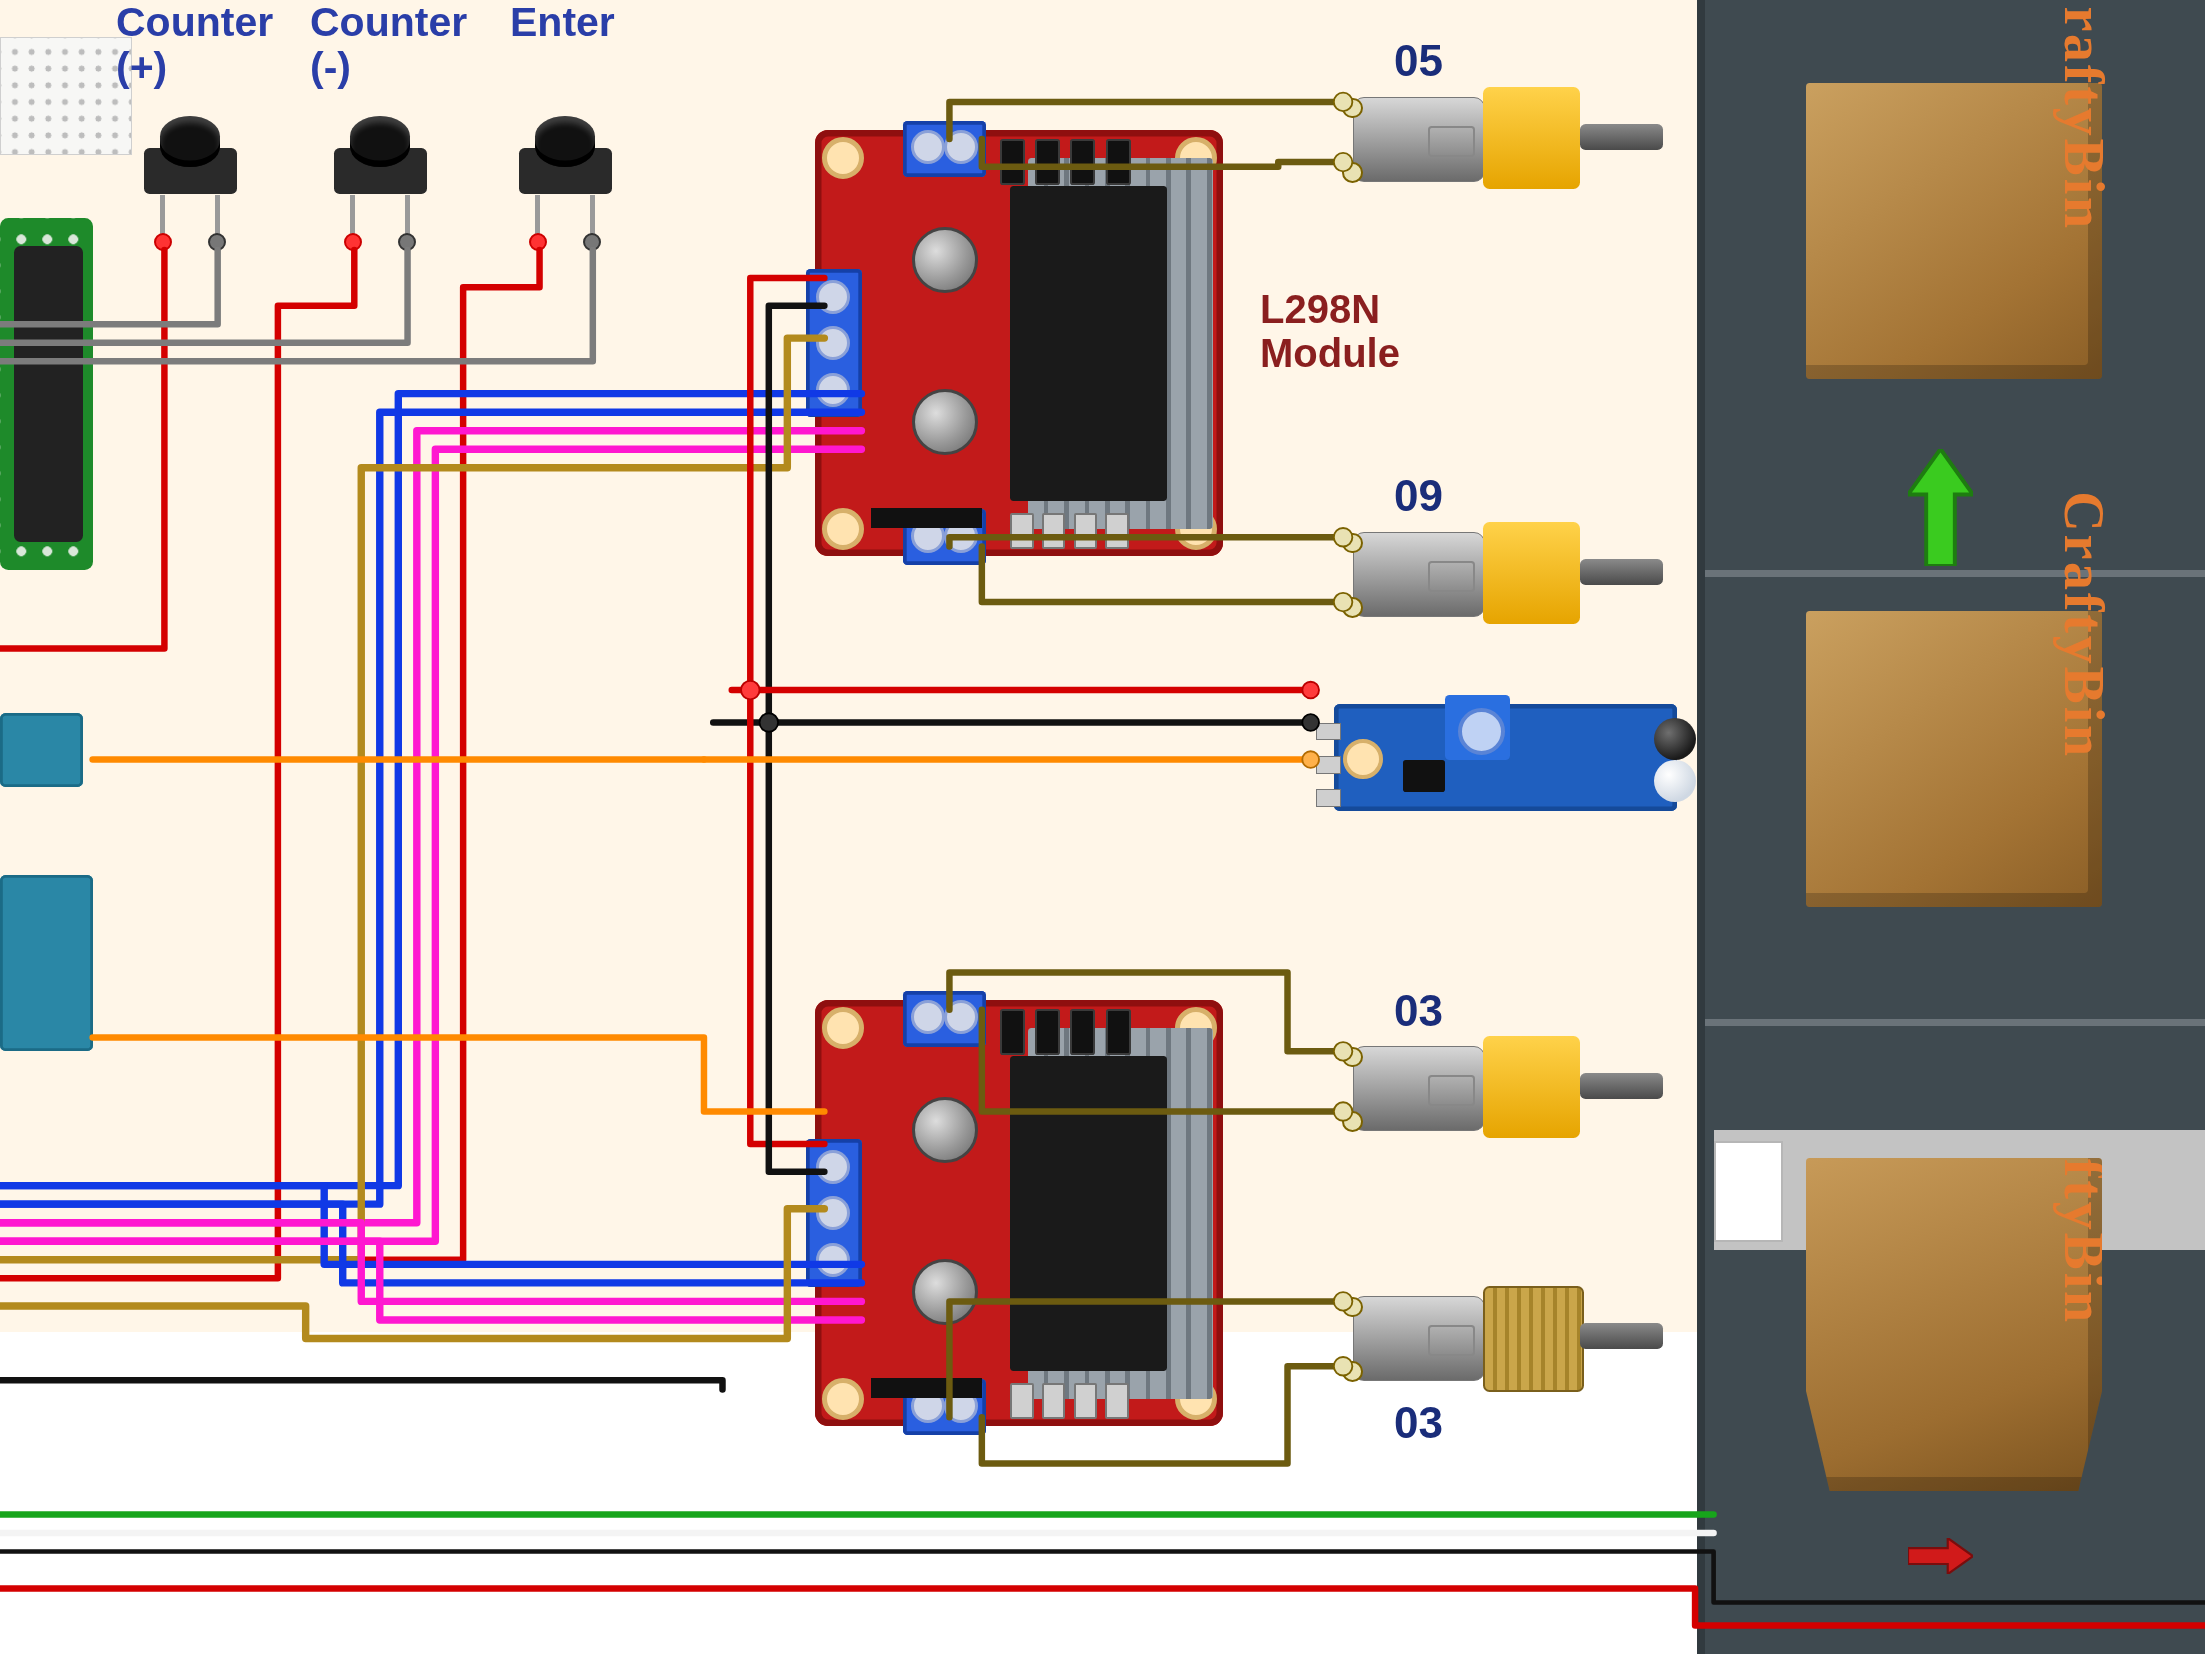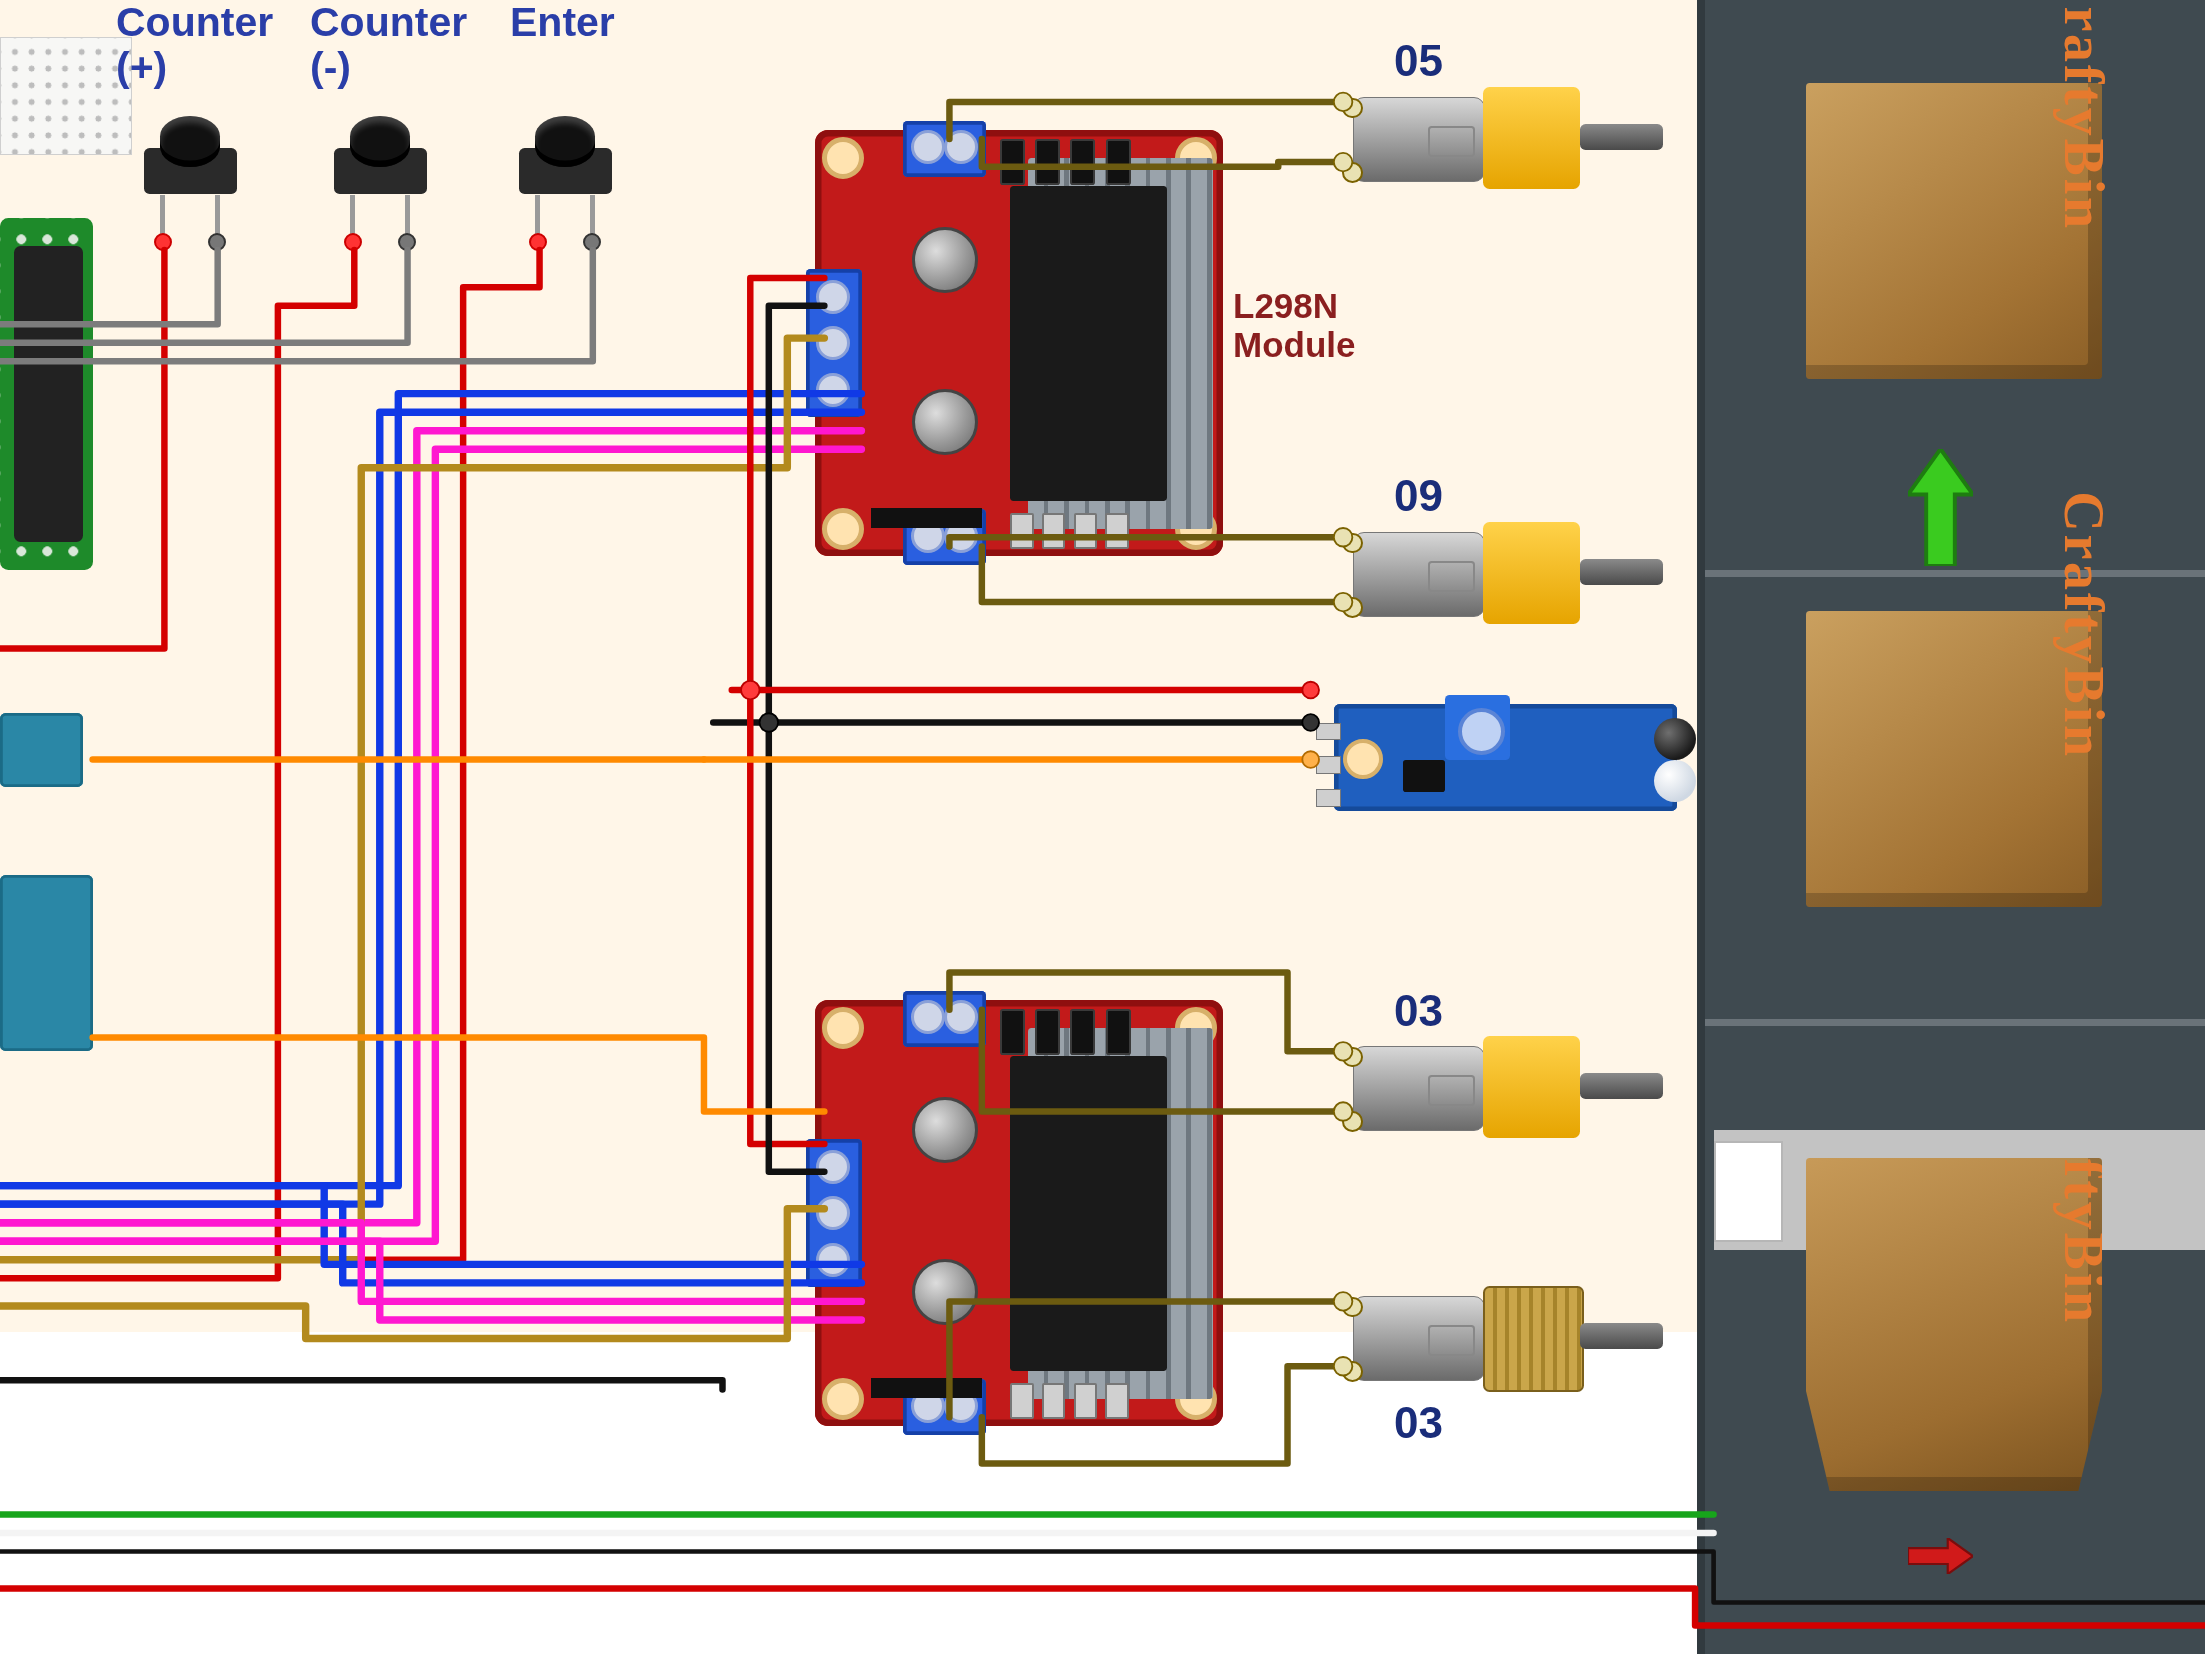--- a/index.html
+++ b/index.html
@@ -257,21 +257,21 @@
         <i></i>
       </div>
     <div class="pins">
         <i></i>
         <i></i>
         <i></i>
         <i></i>
       </div>
     <div class="hdr"></div>
   </div>
-  <div class="lbl maroon" style="left:1233px;top:287px;font-size:35px">L298N
+  <div class="lbl maroon" style="left:1260px;top:287px;font-size:40px">L298N
 Module</div>
 
   <div class="l298" style="left:815px;top:1000px">
     <div class="hole h1"></div>
       <div class="hole h2"></div>
       <div class="hole h3"></div>
       <div class="hole h4"></div>
     <div class="term tTL"></div>
       <div class="term tBL"></div>
     <div class="term3">

